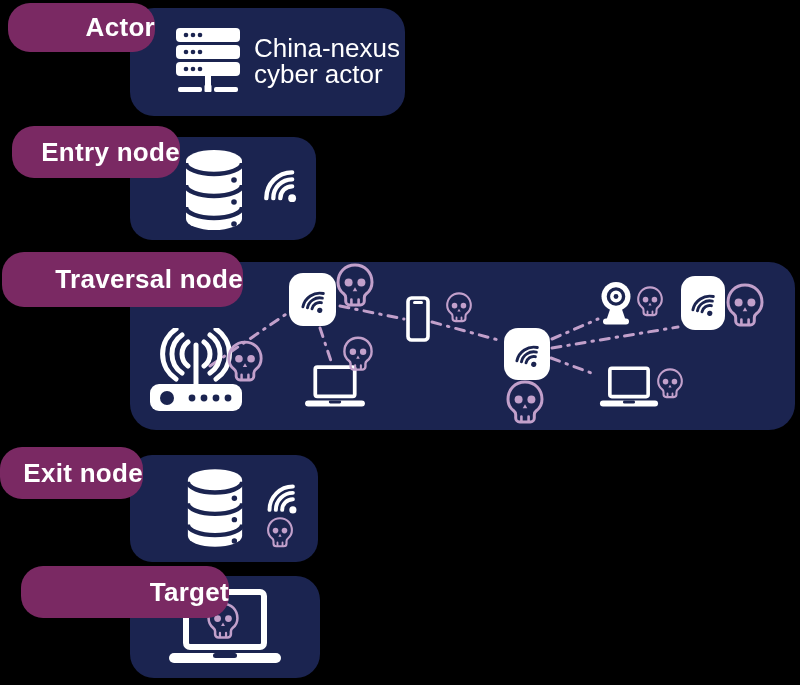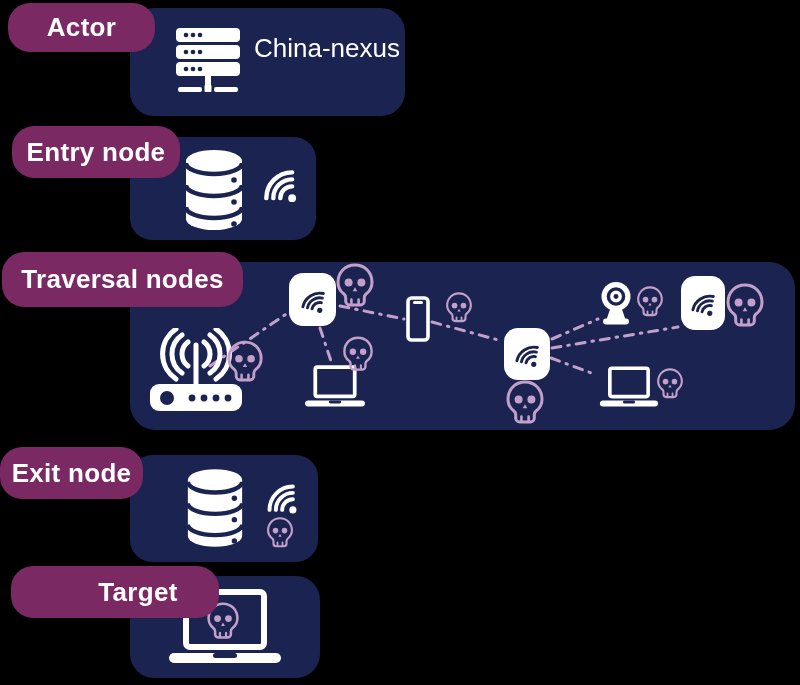--- a/index.html
+++ b/index.html
@@ -6,21 +6,21 @@
   #canvas{
     position:relative;width:800px;height:685px;overflow:hidden;
     background:var(--background,#000);
     font-family:"Liberation Sans", sans-serif;
   }
   .card{
     position:absolute;background:var(--panel_navy,#1B2450);
   }
   .badge{
     position:absolute;background:var(--badge_purple,#7A2963);
-    border-radius:22px;display:flex;align-items:center;justify-content:center;
+    border-radius:22px;display:flex;align-items:center;justify-content:flex-end;
     color:#fff;font-size:26px;font-weight:600;letter-spacing:.3px;z-index:5;
   }
   .abs{position:absolute;}
   .skull{color:var(--malware_lavender,#C2A0CB);}
   .ap{
     position:absolute;background:#fff;border-radius:14px;
     display:flex;align-items:center;justify-content:center;
   }
   .ap svg{color:var(--panel_navy,#1B2450);transform:rotate(12deg);}
   .wifi-white{color:#fff;}
@@ -116,20 +116,21 @@
       </symbol>
     </defs>
   </svg>
 
   <div class="card" style="left:130px;top:8px;width:275px;height:108px;border-radius:24px;">
     <svg class="abs" style="left:42px;top:17px" width="72" height="72">
         <use href="#server-sym"></use>
       </svg>
     <div class="desc" style="left:124px;top:27px;">
       <div>China-nexus</div>
+      <div>cyber actor</div>
     </div>
   </div>
   <div class="badge" style="left:8px;top:3px;width:147px;height:49px;">
     <span>Actor</span>
   </div>
 
   <div class="card" style="left:130px;top:137px;width:186px;height:103px;border-radius:22px;">
     <svg class="abs" style="left:52px;top:11px" width="64" height="84">
         <use href="#db-sym"></use>
       </svg>
@@ -208,21 +209,21 @@
       </svg>
 
     <svg class="abs" style="left:466px;top:104px" width="66" height="44">
         <use href="#laptop-sym"></use>
       </svg>
     <svg class="abs skull" style="left:526px;top:106px" width="28" height="32">
         <use href="#skull-sym"></use>
       </svg>
   </div>
   <div class="badge" style="left:2px;top:252px;width:241px;height:55px;">
-    <span>Traversal nodes</span>
+    <span>Traversal node</span>
   </div>
 
   <div class="card" style="left:130px;top:455px;width:188px;height:107px;border-radius:22px;">
     <svg class="abs" style="left:54px;top:12px" width="62" height="82">
         <use href="#db-sym"></use>
       </svg>
     <svg class="abs wifi-white" style="left:132px;top:24px" width="38" height="38">
         <use href="#wifi-sym"></use>
       </svg>
     <svg class="abs skull" style="left:136px;top:61px" width="28" height="34">
@@ -236,17 +237,17 @@
   <div class="card" style="left:130px;top:576px;width:190px;height:102px;border-radius:24px;">
     <svg class="abs" style="left:35px;top:13px" width="120" height="82" viewBox="0 0 120 82">
       <rect x="21" y="3" width="78" height="55" rx="4" fill="none" stroke="#fff" stroke-width="6"></rect>
       <rect x="4" y="64" width="112" height="10" rx="5" fill="#fff"></rect>
       <rect x="48" y="64" width="24" height="5" rx="2.5" fill="var(--panel_navy,#1B2450)"></rect>
     </svg>
     <svg class="abs skull" style="left:76px;top:26px" width="34" height="39">
         <use href="#skull-sym"></use>
       </svg>
   </div>
-  <div class="badge" style="left:11px;top:566px;width:162px;height:52px;padding-left:46px;">
+  <div class="badge" style="left:21px;top:566px;width:162px;height:52px;padding-left:46px;">
     <span>Target</span>
   </div>
 
 </div>
 
 </body></html>

